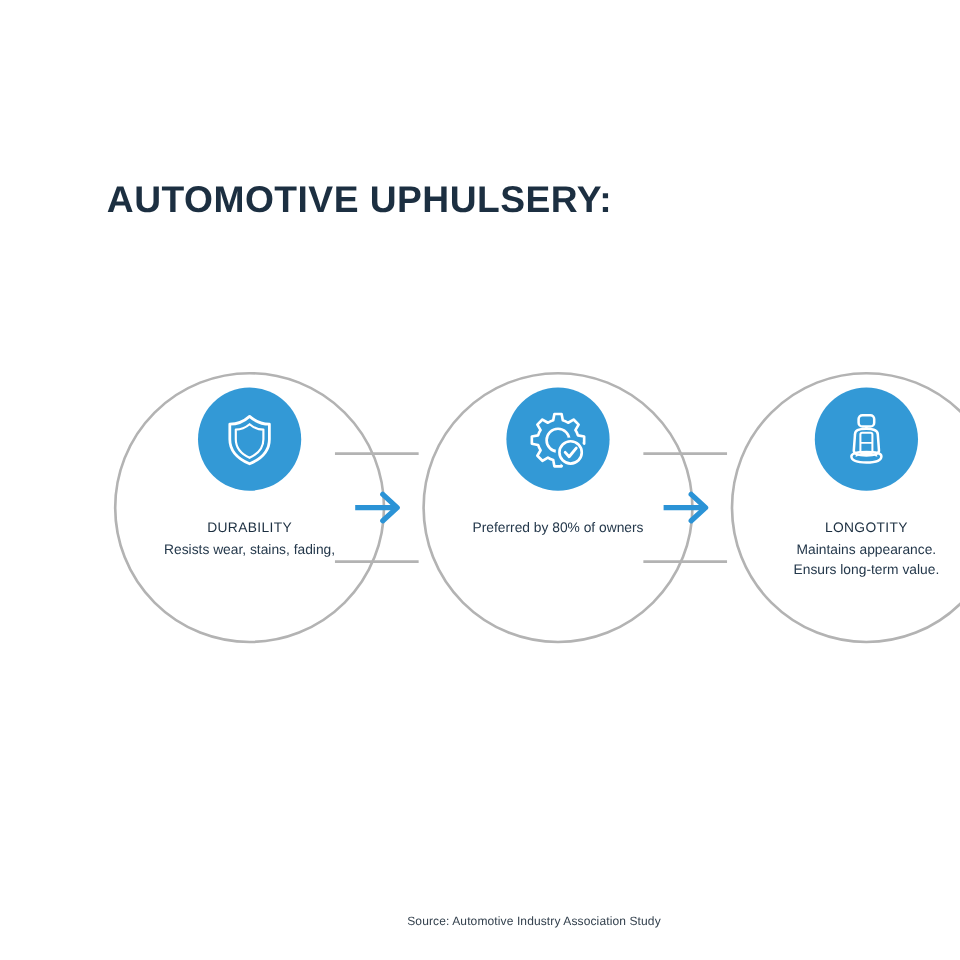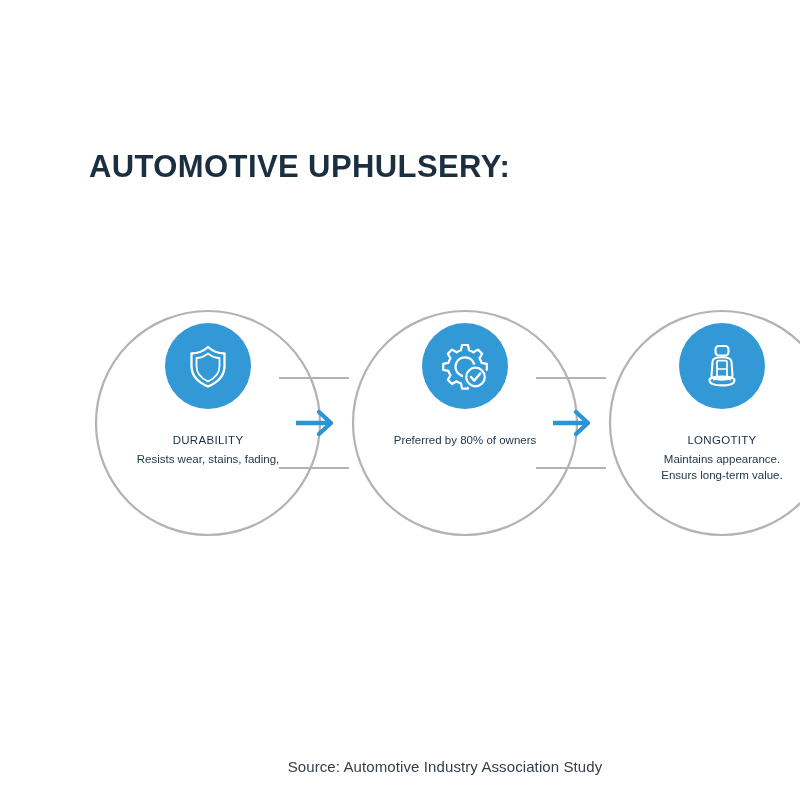--- a/index.html
+++ b/index.html
@@ -119,21 +119,21 @@
 
   
   #footer {
     position: absolute;
     left: 0;
     top: 758px;
     width: 800px;
     text-align: center;
   }
   #footer .source-text {
-    font-size: 15px;
+    font-size: 10px;
     color: #33404d;
     letter-spacing: 0.1px;
   }
 </style>
 </head>
 <body>
 
 <div id="canvas">
 
   <div id="title-block">

